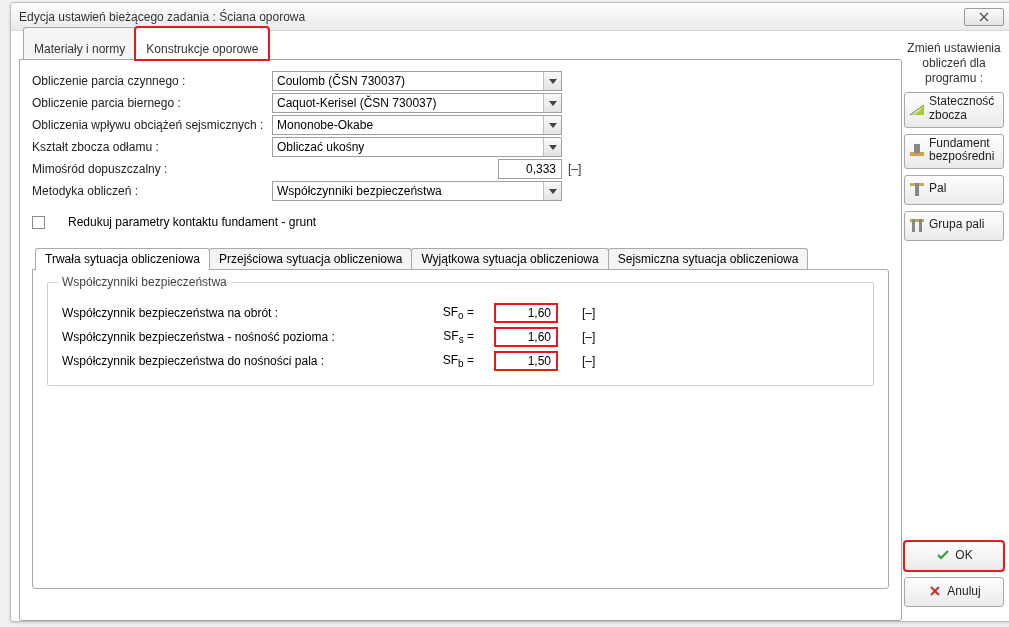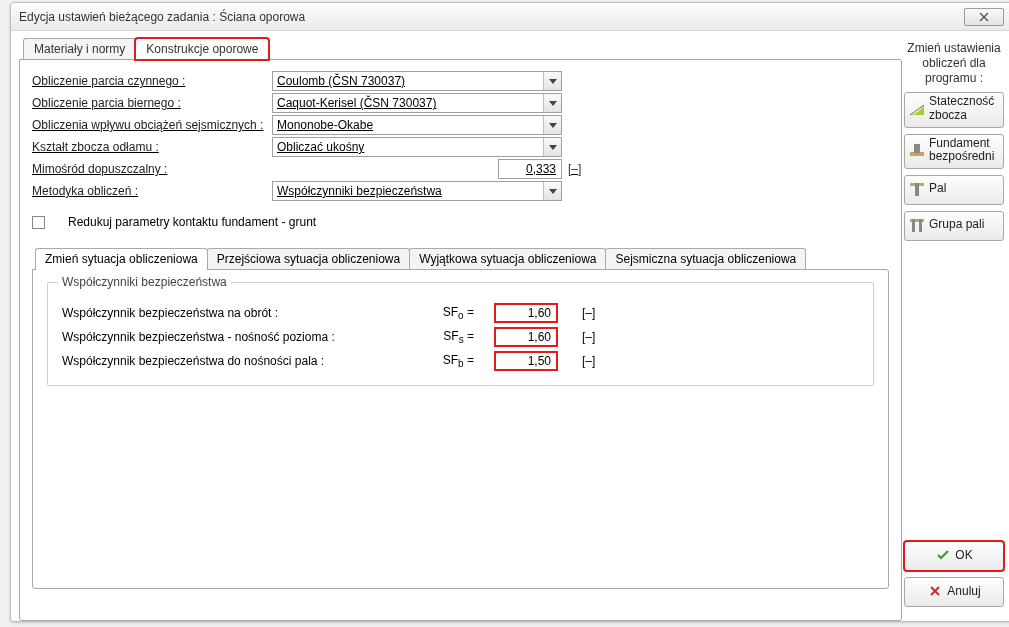--- a/index.html
+++ b/index.html
@@ -58,21 +58,21 @@
     height:22px;
     display:flex;
     align-items:flex-end;
     padding-left:4px;
     position:relative;
   }
   .top-tab {
     border:1px solid #a8a8a8;
     border-bottom:none;
     background:#f5f5f5;
-    padding:3px 10px 3px 10px;
+    padding:14px 10px 3px 10px;
     font-size:12px;
     color:#333;
     border-radius:3px 3px 0 0;
     margin-right:-1px;
     position:relative;
     cursor:pointer;
   }
   .top-tab.active {
     background:#fff;
     z-index:2;
@@ -85,21 +85,21 @@
   }
   .main-frame {
     border:1px solid #a8a8a8;
     border-radius:0 3px 3px 3px;
     height:562px;
     background:#fff;
     padding:10px 12px 12px 12px;
     position:relative;
   }
 
-  .form-row { display:flex; align-items:center; height:22px; margin-bottom:0px;text-decoration:underline; }
+  .form-row { display:flex; align-items:center; height:22px; margin-bottom:0px; }
   .form-label { width:240px; color:#222; }
   .select {
     width:290px;
     height:20px;
     border:1px solid #9f9f9f;
     background:#fff;
     display:flex; align-items:center;
     padding:0 4px 0 4px;
     position:relative;
     font-size:12px;
@@ -262,21 +262,21 @@
             <span class="dd"></span>
           </div>
         </div>
         <div class="chk-row">
           <span class="chk"></span>
           <span>Redukuj parametry kontaktu fundament - grunt</span>
         </div>
 
         <div class="inner-tabs-wrap">
           <div class="inner-tabs">
-            <div class="inner-tab active">Zmień sytuacja obliczeniowa</div>
+            <div class="inner-tab active">Trwała sytuacja obliczeniowa</div>
             <div class="inner-tab">Przejściowa sytuacja obliczeniowa</div>
             <div class="inner-tab">Wyjątkowa sytuacja obliczeniowa</div>
             <div class="inner-tab">Sejsmiczna sytuacja obliczeniowa</div>
           </div>
           <div class="inner-frame">
 
             <div class="groupbox">
               <div class="legend">Współczynniki bezpieczeństwa</div>
 
               <div class="sf-row">

